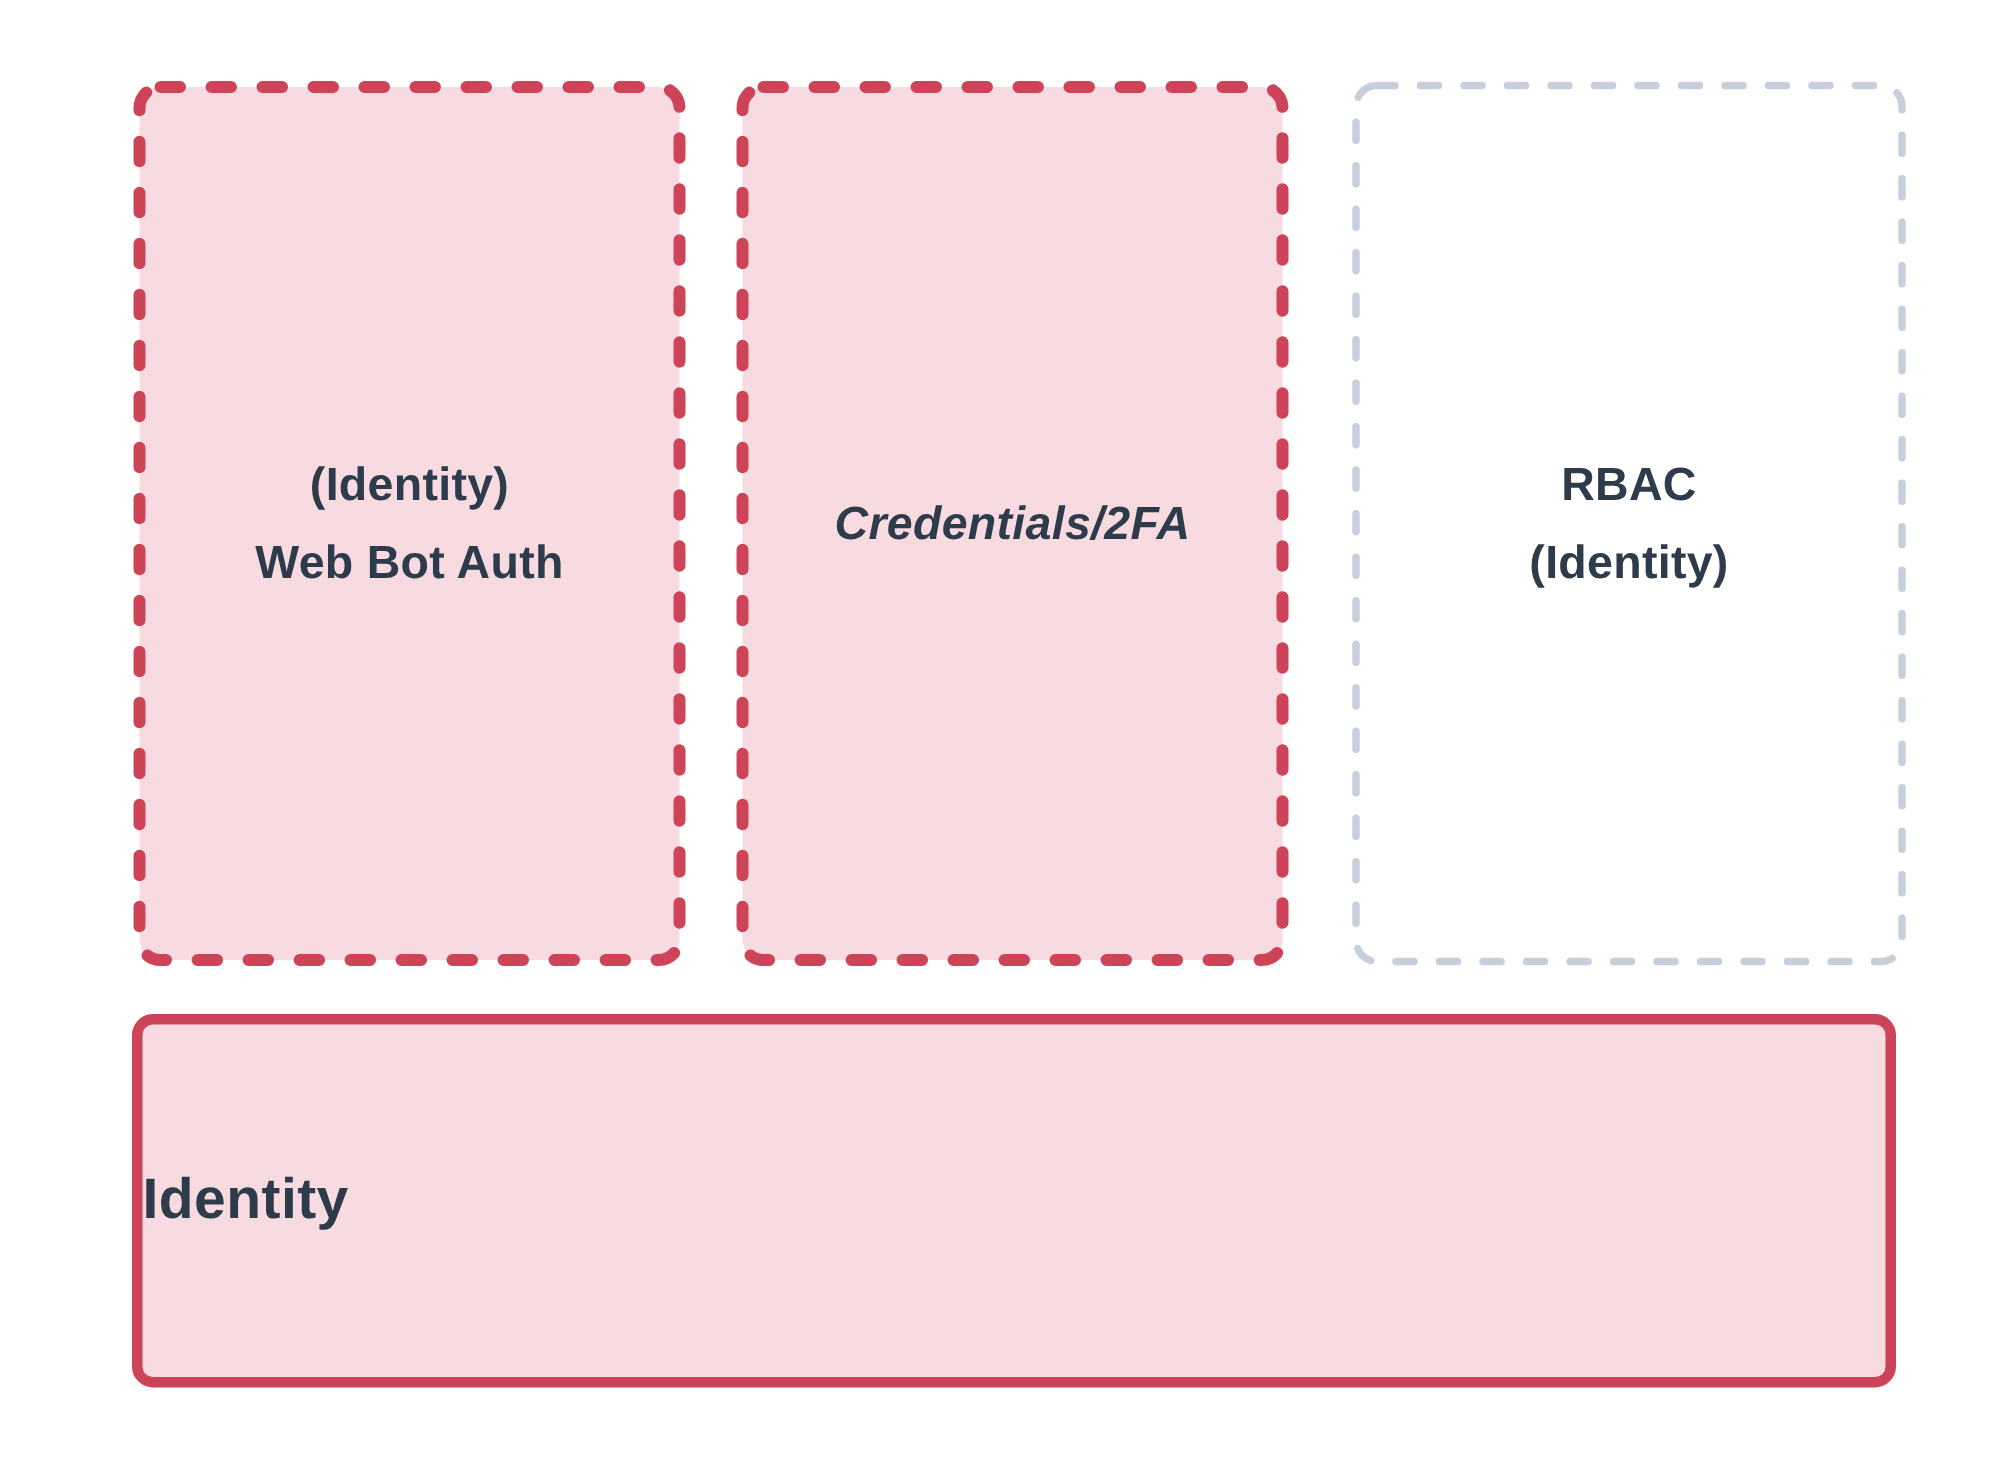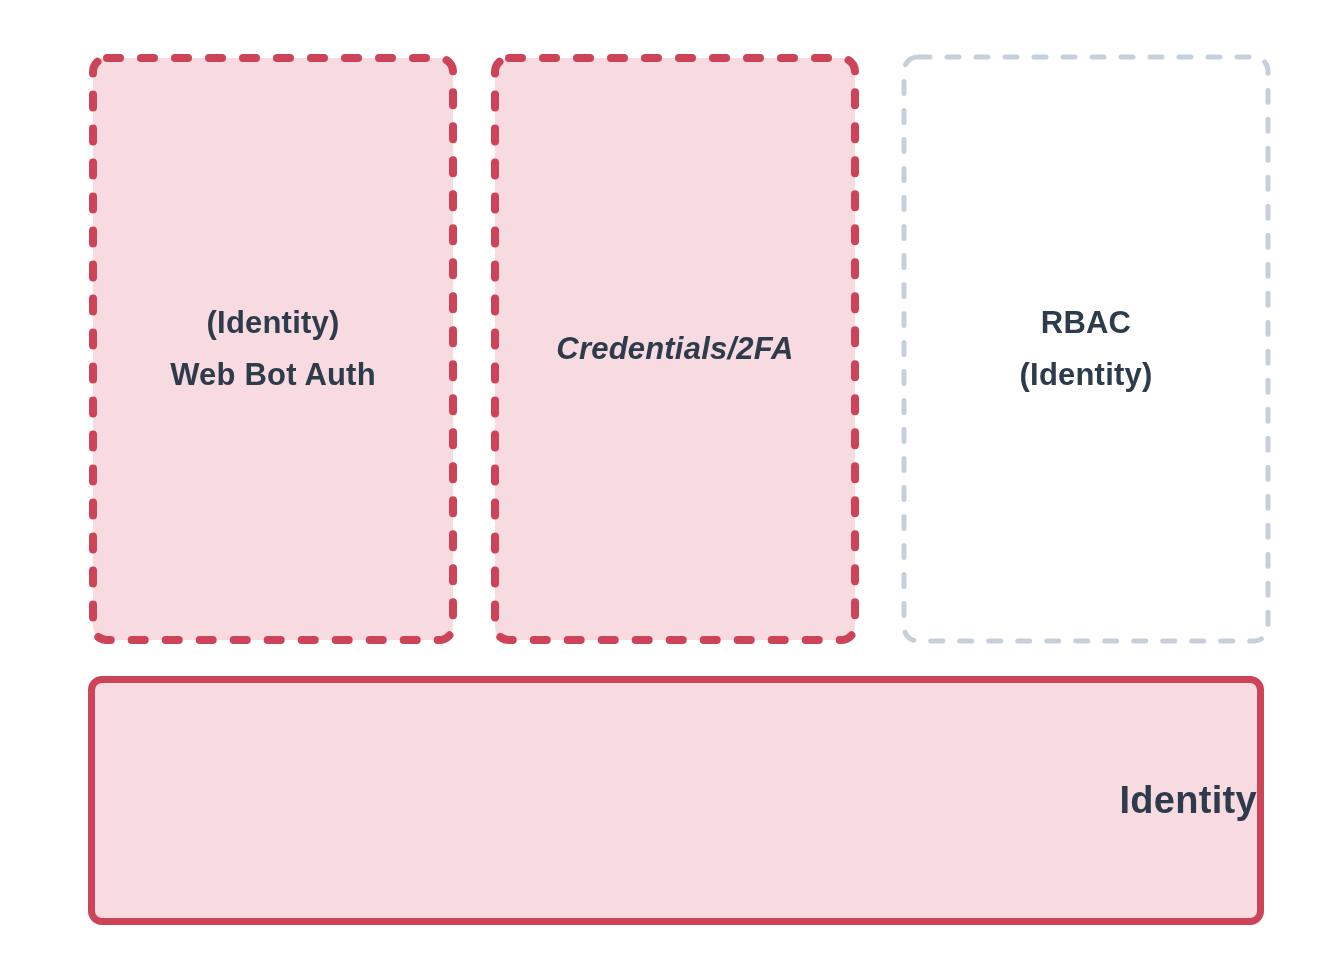--- a/index.html
+++ b/index.html
@@ -68,21 +68,21 @@
     left: 88px;
     top: 676px;
     width: 1176px;
     height: 249px;
     box-sizing: border-box;
     background: var(--highlight-fill, #f8dbe1);
     border: 7px solid var(--highlight-border, #cd4459);
     border-radius: 14px;
     display: flex;
     align-items: center;
-    justify-content: flex-end;
+    justify-content: flex-start;
   }
   .base-label {
     color: var(--text, #2d3b4b);
     font-size: 38px;
     font-weight: bold;
     letter-spacing: 0.3px;
   }
 </style>
 </head>
 <body>

